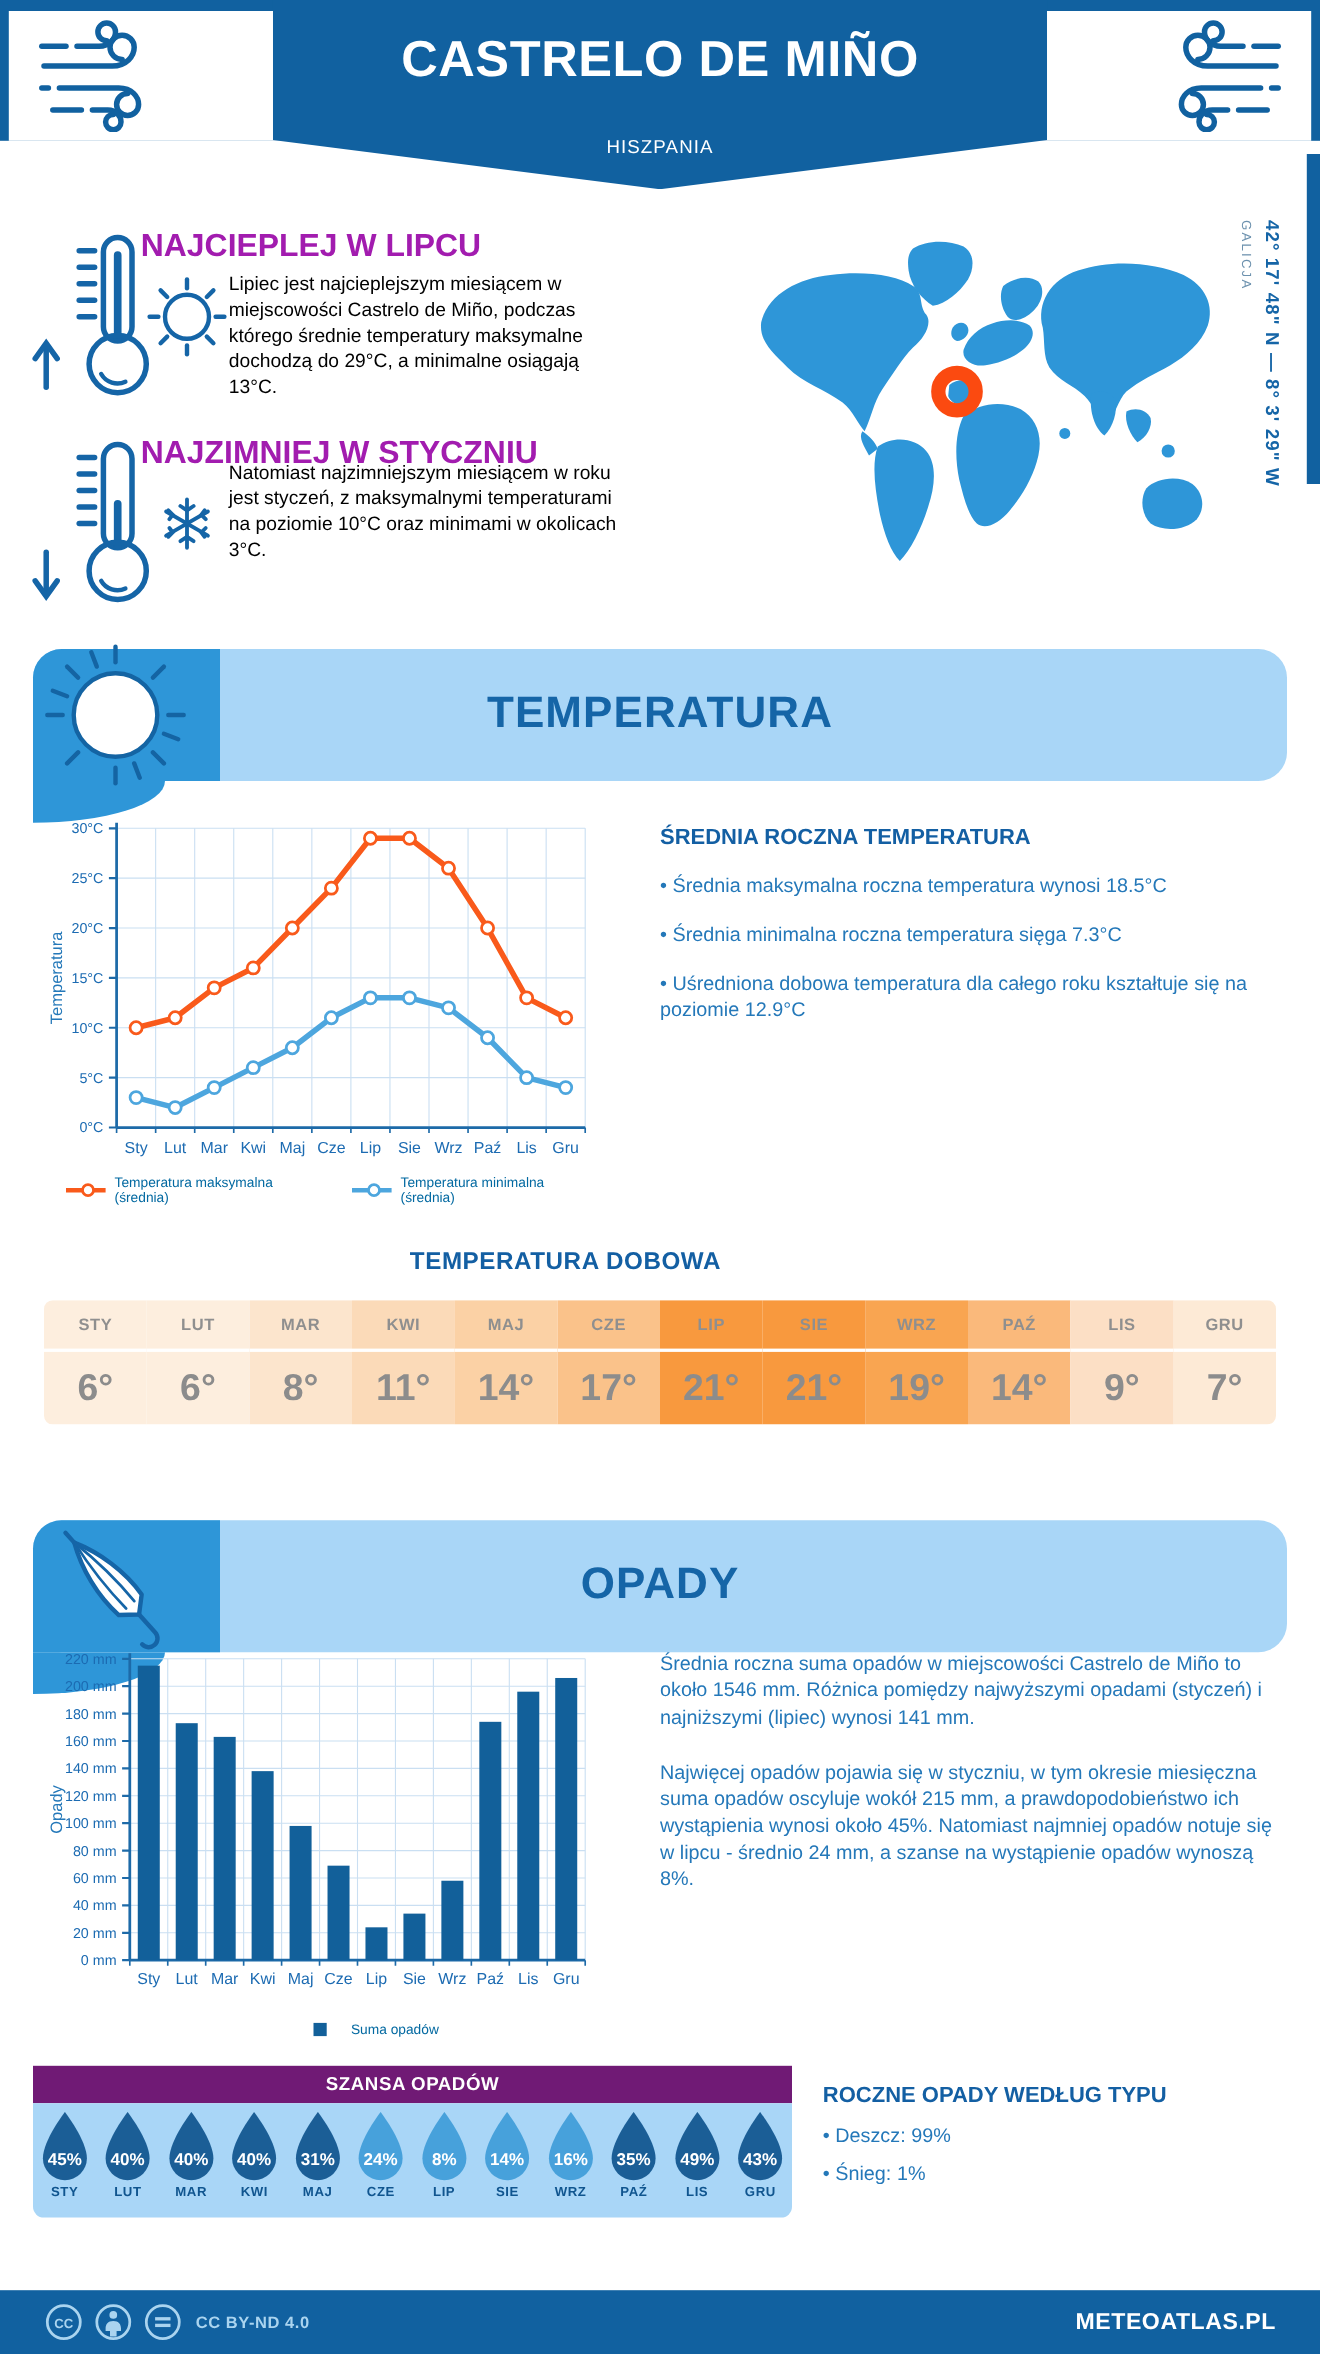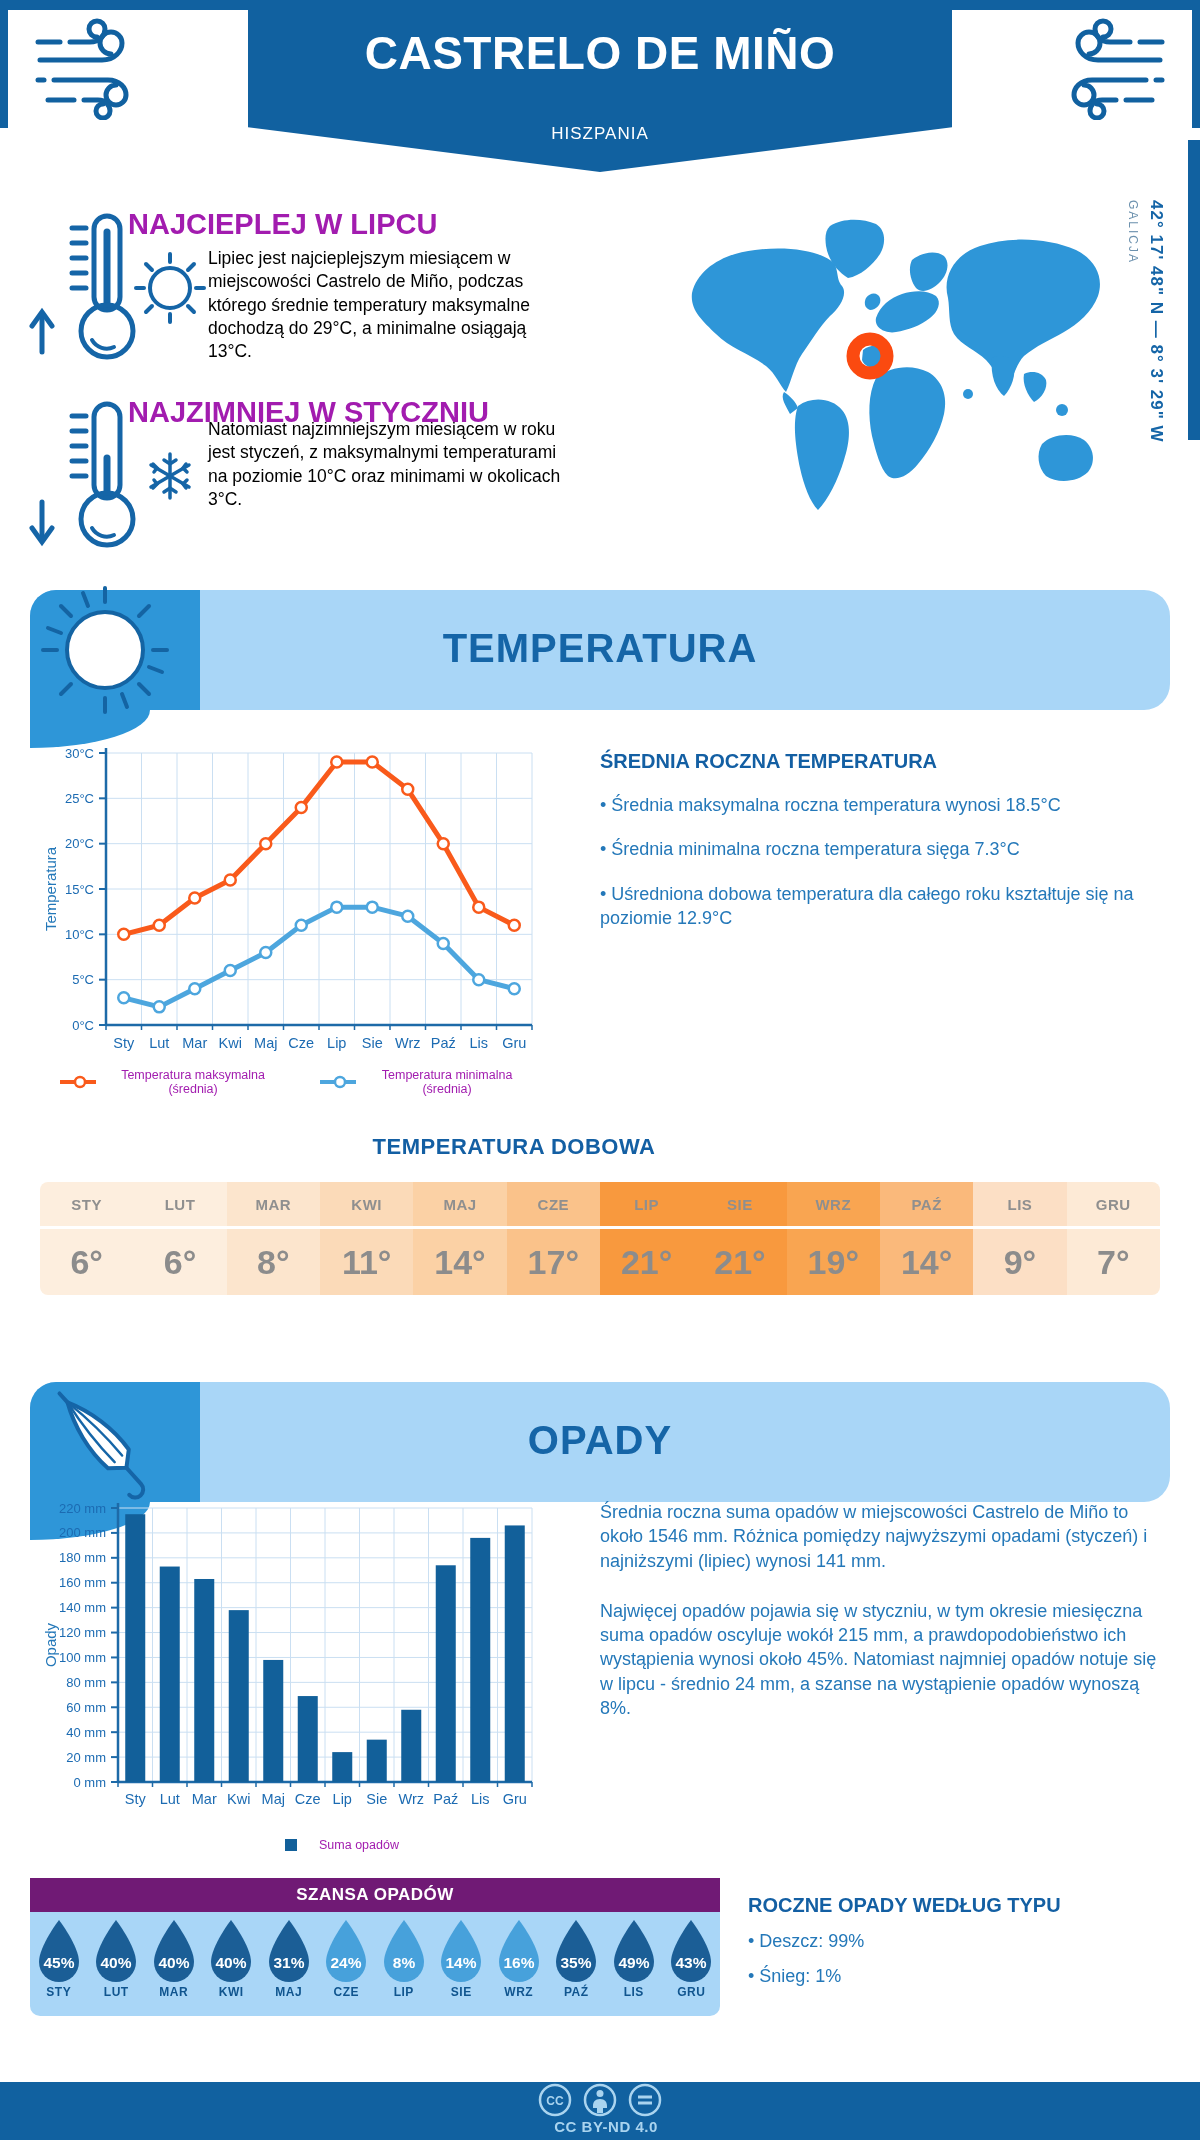--- a/index.html
+++ b/index.html
@@ -36,21 +36,21 @@
   .band-cap{position:absolute;left:0;top:0;width:170px;height:120px;background:#2e96d8;border-radius:26px 0 0 0;}
   .band-tail{position:absolute;left:30px;width:120px;height:38px;background:#2e96d8;border-bottom-right-radius:100% 100%;}
   .band-title{position:absolute;left:30px;width:1140px;text-align:center;font-size:40px;font-weight:800;
               color:#1565a7;letter-spacing:1px;}
   .band-icon{position:absolute;left:35px;width:140px;height:140px;}
 
   
   .chart{position:absolute;left:40px;width:505px;}
   .legend{position:absolute;display:flex;justify-content:center;gap:38px;align-items:center;}
   .legend .item{display:flex;align-items:center;gap:8px;}
-  .legend .item span{font-size:12.5px;color:#a21caf;text-align:center;}
+  .legend .item span{font-size:12.5px;color:#0369a1;}
 
   
   .stats{position:absolute;left:600px;width:568px;}
   .stats h3{margin:0;font-size:20px;font-weight:bold;color:#135fa3;}
   .stats p{margin:20px 0 0 0;font-size:18px;line-height:1.35;color:#2478b9;}
 
   
   .daily-title{position:absolute;left:0;top:1134px;width:1028px;text-align:center;
                font-size:22px;font-weight:bold;color:#135fa3;letter-spacing:0.5px;}
   .daily{position:absolute;left:40px;top:1182px;width:1120px;display:flex;border-radius:8px;overflow:hidden;}
@@ -67,21 +67,21 @@
   .chance-body{height:104px;background:#a9d6f7;border-radius:0 0 10px 10px;display:flex;padding-top:6px;box-sizing:border-box;}
   .drop-item{flex:1;display:flex;flex-direction:column;align-items:center;}
   .drop-item .lab{margin-top:1px;font-size:12px;font-weight:bold;color:#10558f;letter-spacing:0.5px;}
 
   .type-block{position:absolute;left:748px;top:1894px;width:420px;}
   .type-block h3{margin:0;font-size:20px;font-weight:bold;color:#135fa3;}
   .type-block p{margin:14px 0 0 0;font-size:18px;color:#2478b9;}
 
   
   .footer{position:absolute;left:0;top:2082px;width:1200px;height:58px;background:#1161a0;
-          display:flex;align-items:center;padding:0 40px;box-sizing:border-box;flex-direction:column;}
+          display:flex;align-items:center;padding:0 40px;box-sizing:border-box;}
   .footer .lic{display:flex;align-items:center;gap:9px;}
   .footer .lic-label{margin-left:12px;font-size:15px;font-weight:bold;color:#aad4ef;letter-spacing:0.5px;}
   .footer .spacer{flex:1;}
   .footer .site{font-size:21px;font-weight:800;color:#fff;letter-spacing:0.5px;}
 </style>
 </head>
 <body>
 
 <div class="page">
 

